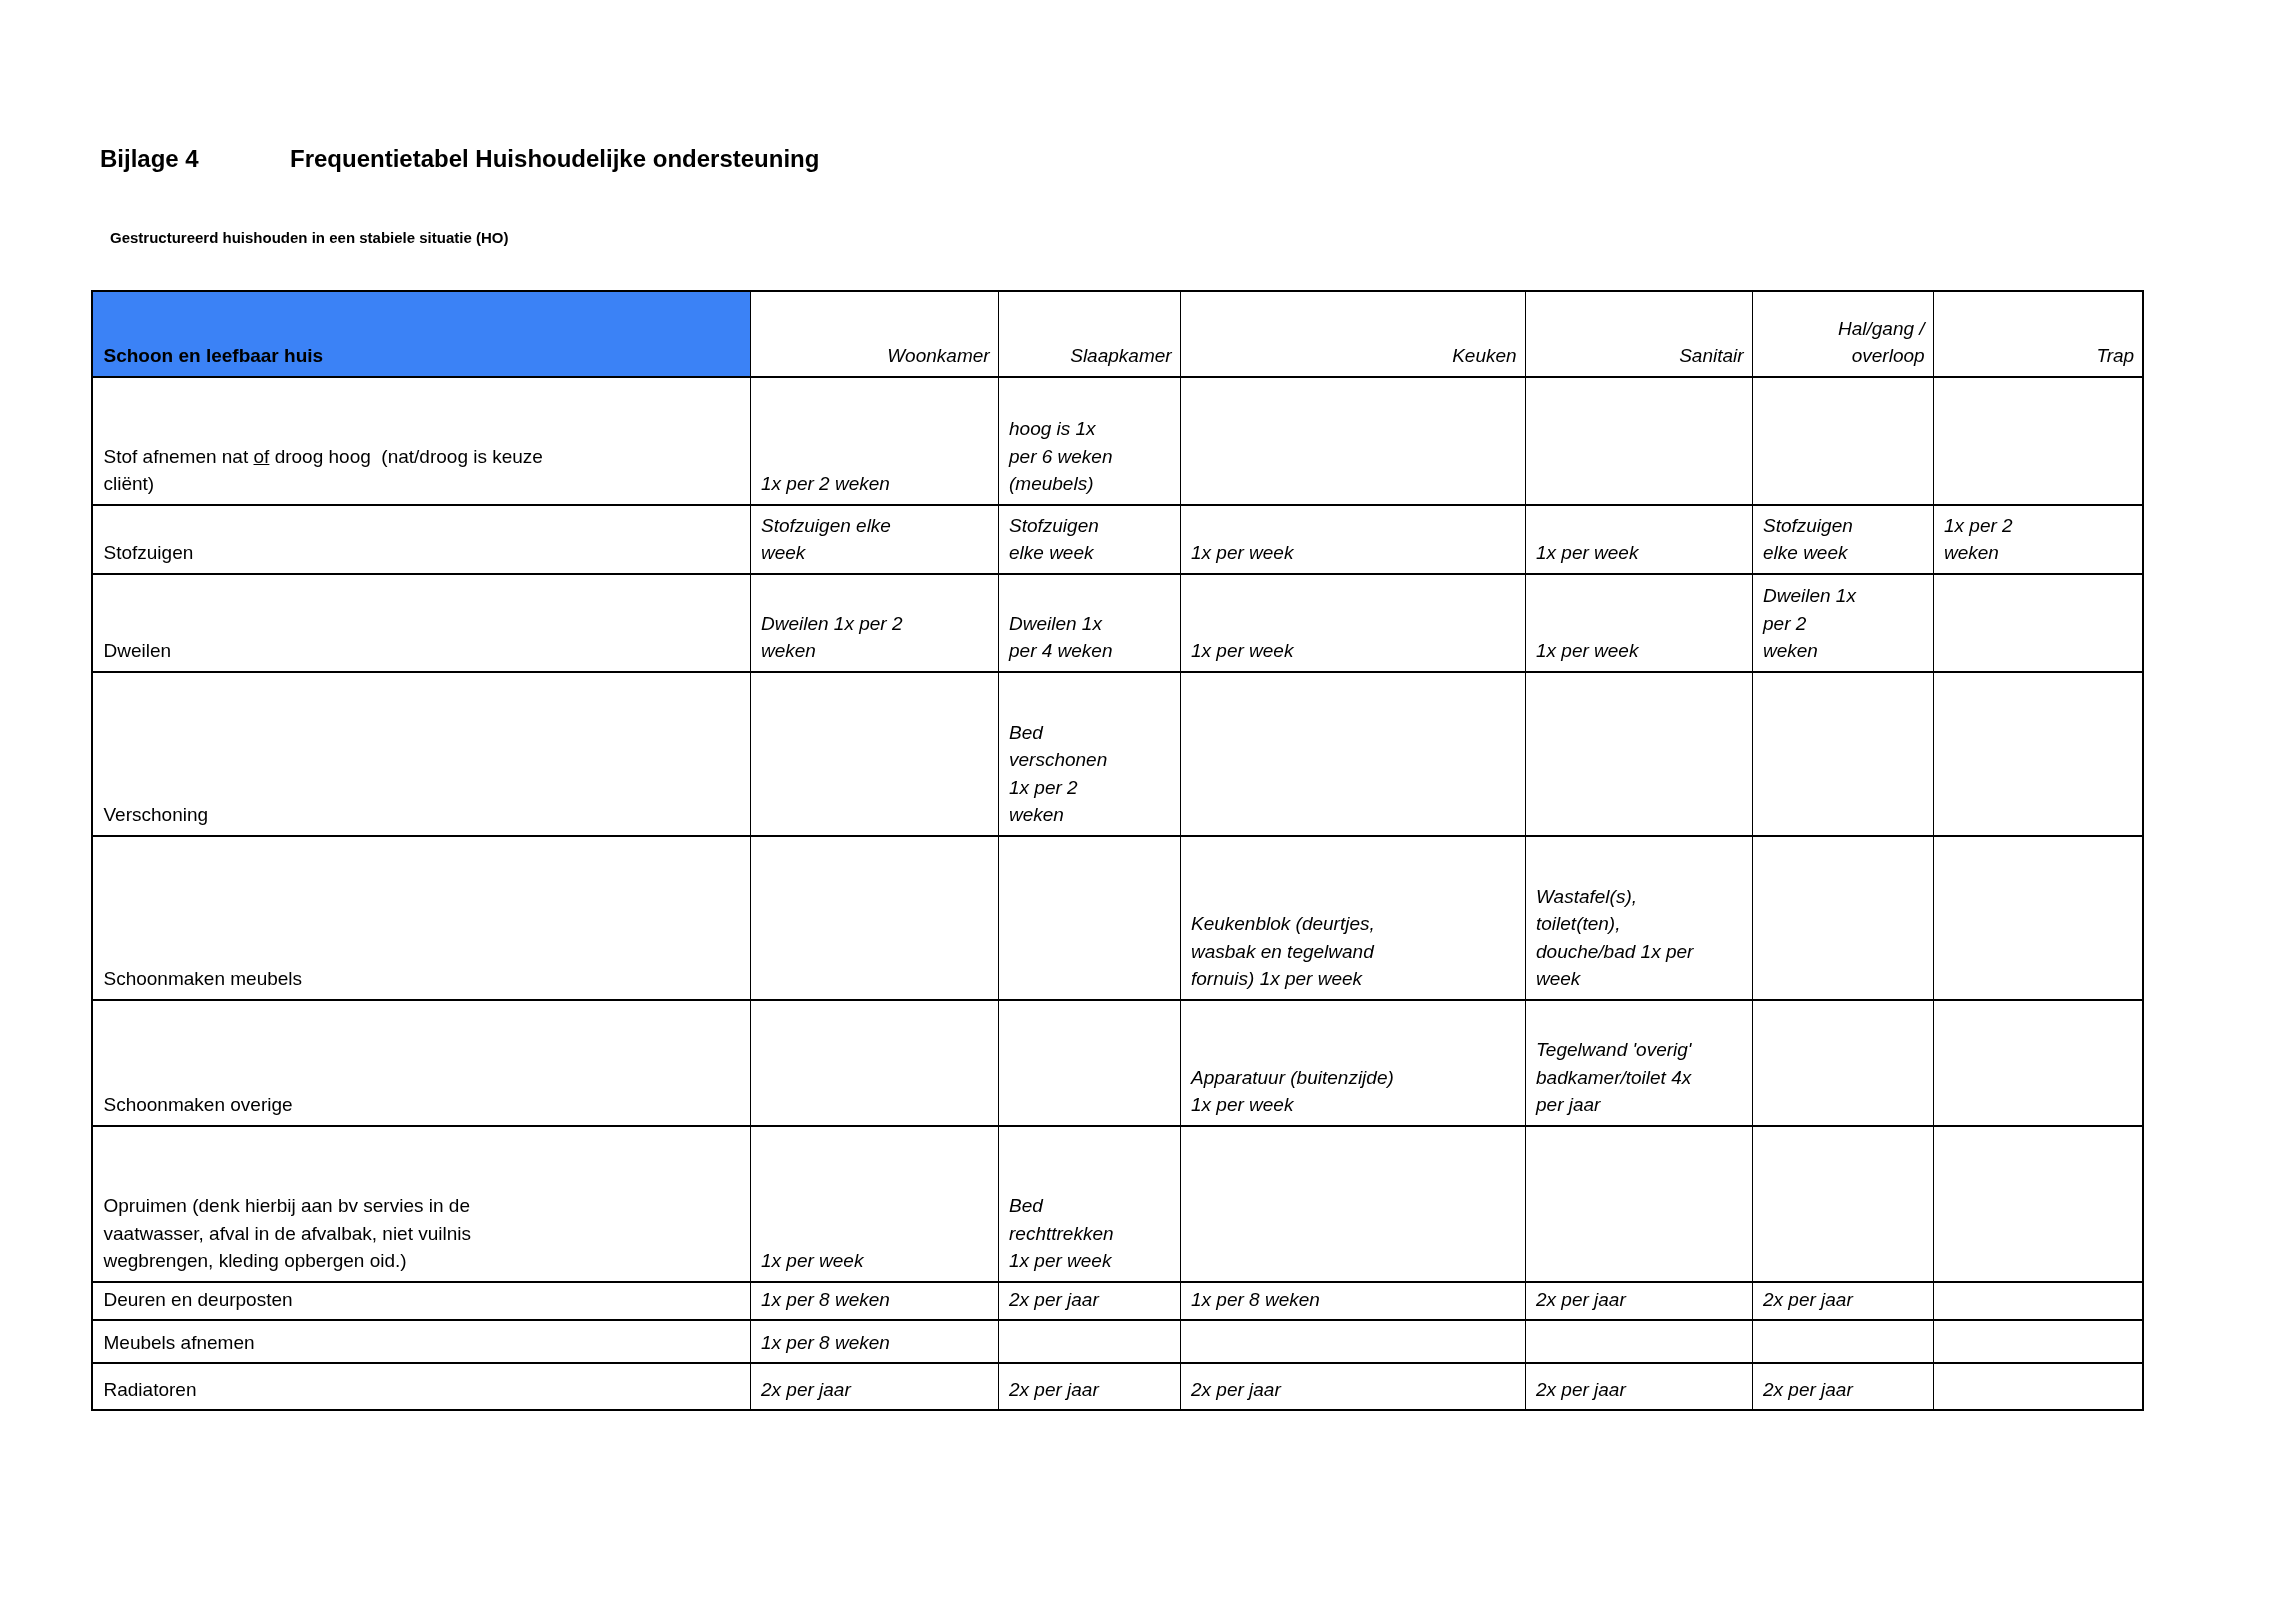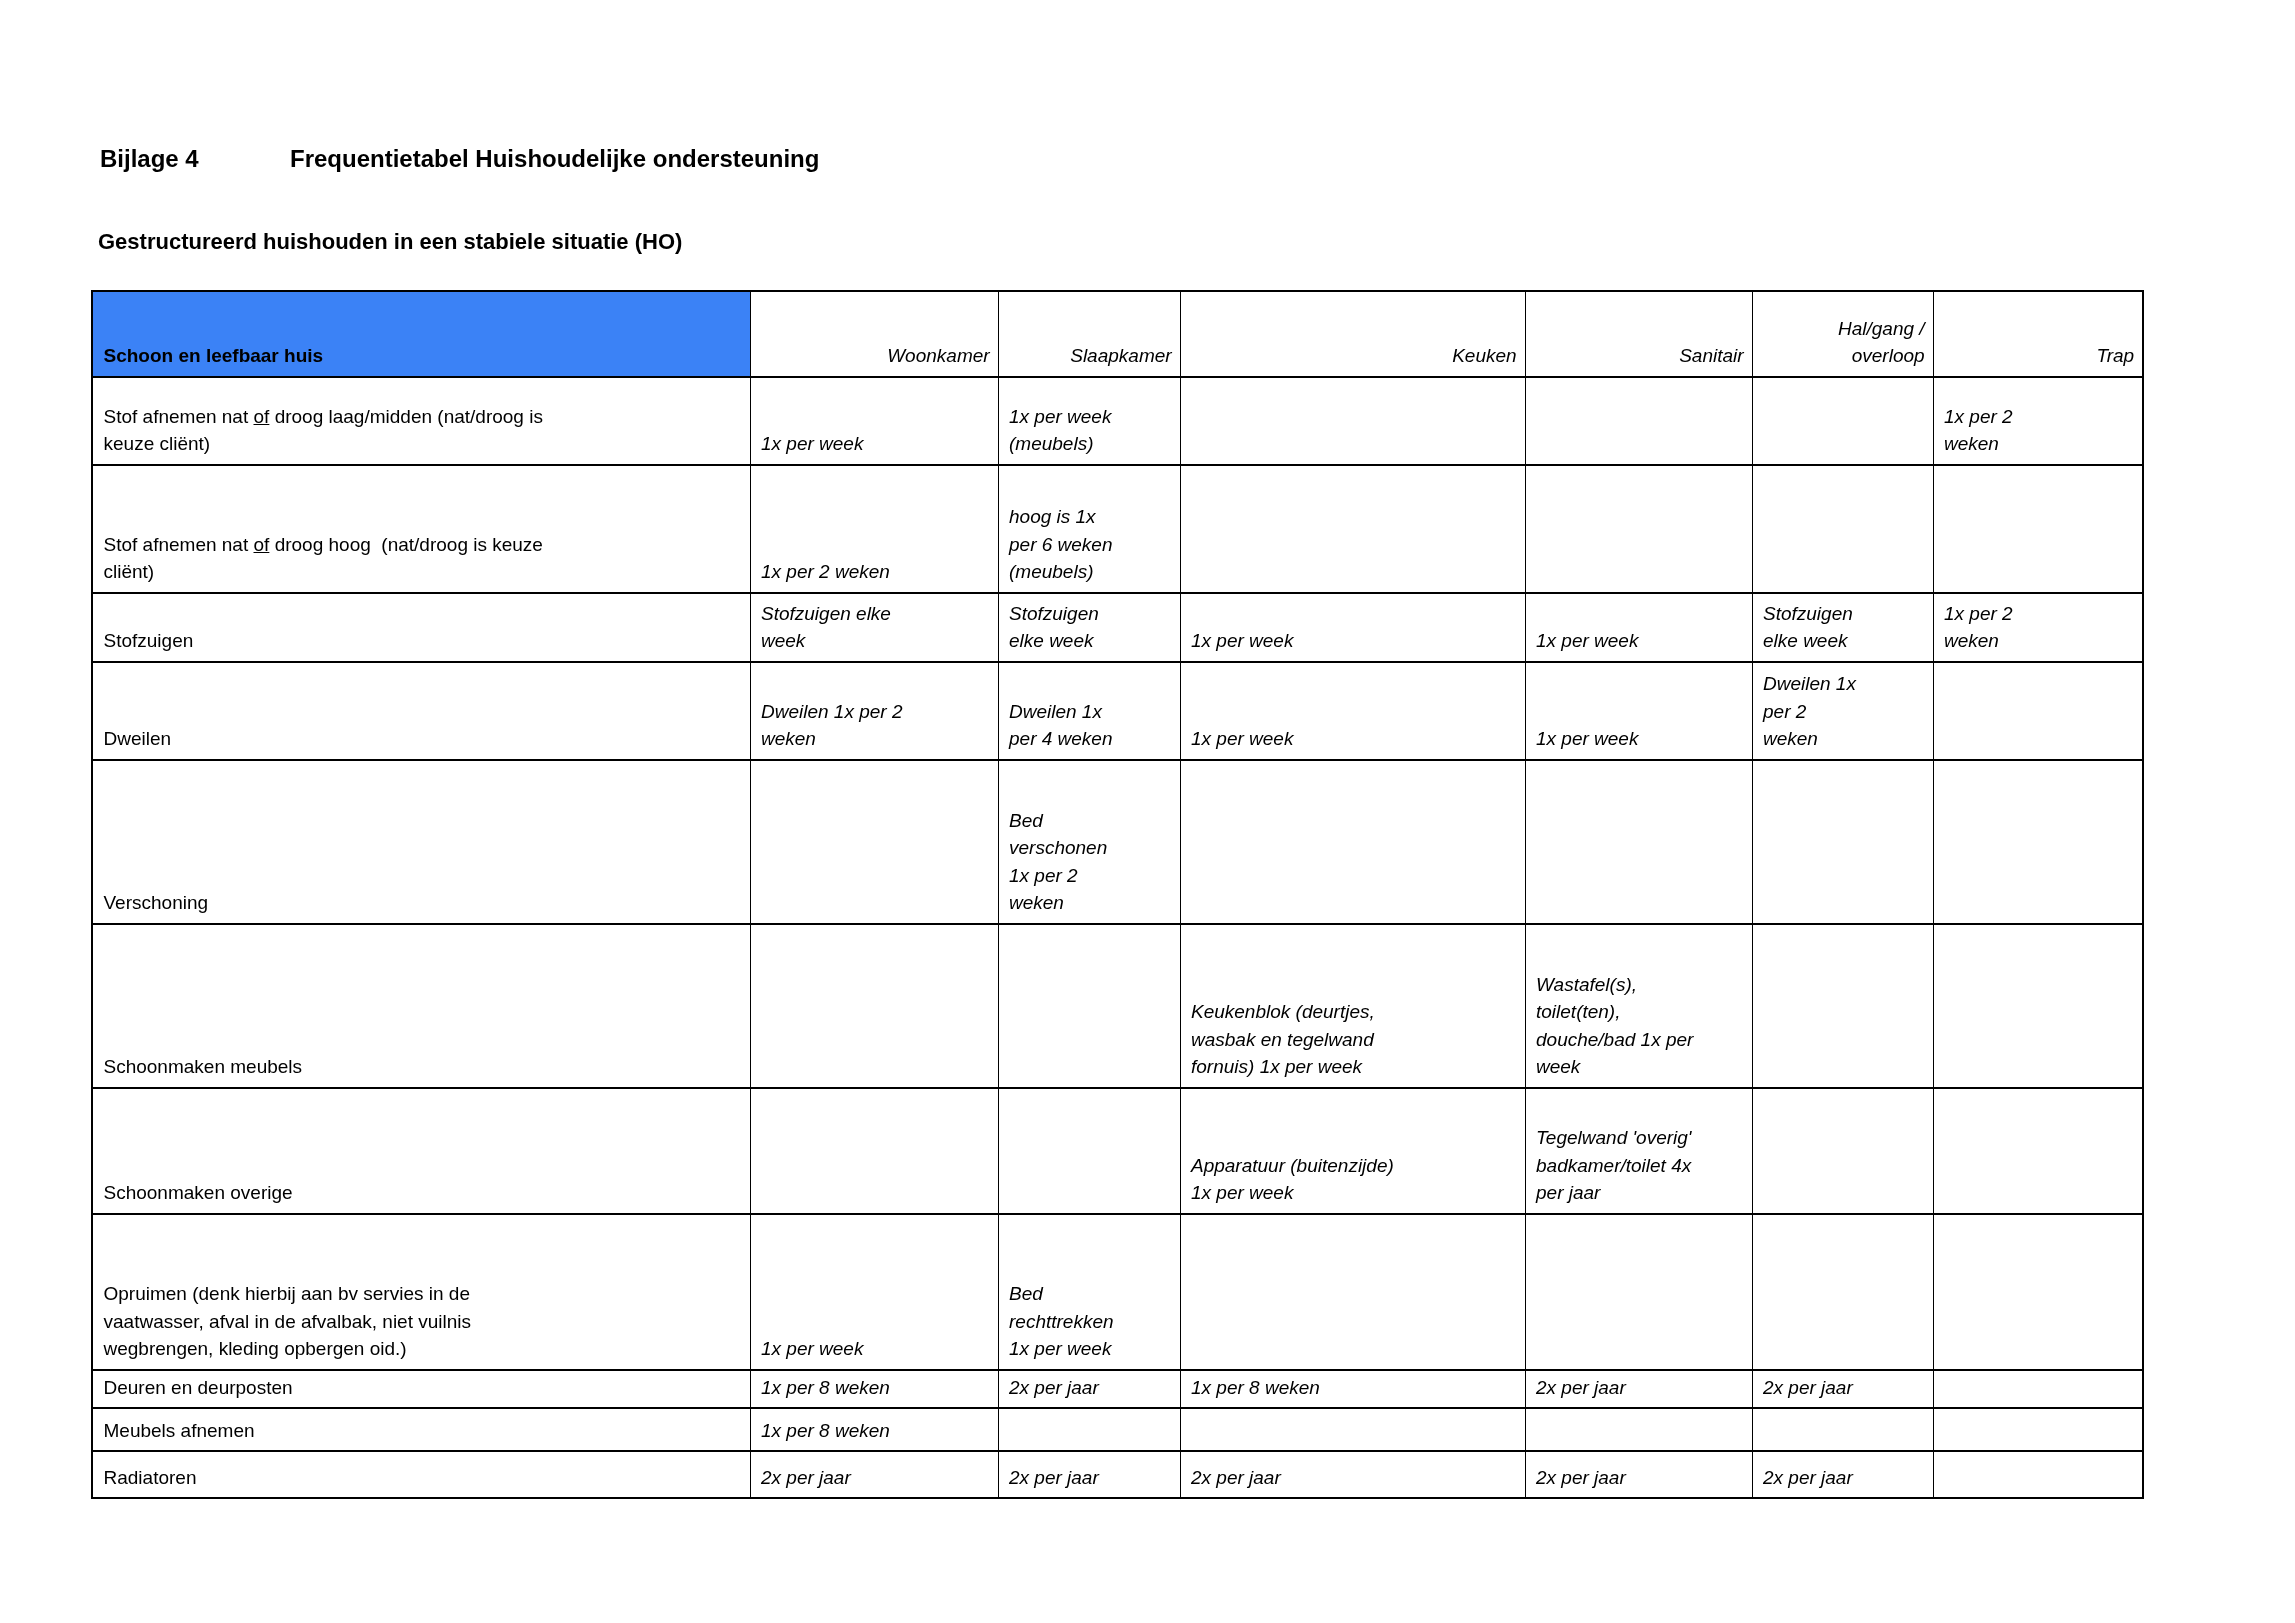--- a/index.html
+++ b/index.html
@@ -21,23 +21,23 @@
     font-size: 24px;
     font-weight: bold;
     white-space: nowrap;
   }
   .heading-label {
     display: inline-block;
     width: 190px;
   }
   .page-subtitle {
     position: absolute;
-    left: 98px;
+    left: 110px;
     top: 229px;
-    font-size: 22px;
+    font-size: 15px;
     font-weight: bold;
     white-space: nowrap;
   }
   table.freq {
     position: absolute;
     left: 91px;
     top: 290px;
     width: 2051px;
     border-collapse: collapse;
     table-layout: fixed;
@@ -98,32 +98,20 @@
     <tr class="hdr">
       <td class="taskhead">Schoon en leefbaar huis</td>
       <td class="colhead">Woonkamer</td>
       <td class="colhead">Slaapkamer</td>
       <td class="colhead">Keuken</td>
       <td class="colhead">Sanitair</td>
       <td class="colhead">Hal/gang / overloop</td>
       <td class="colhead">Trap</td>
     </tr>
 
-    <tr class="r0">
-      <td class="task"><span>Stof afnemen nat </span><span class="ul">of</span><span> droog laag/midden (nat/droog is
-keuze cliënt)</span></td>
-      <td class="val">1x per week</td>
-      <td class="val">1x per week
-(meubels)</td>
-      <td class="val"></td>
-      <td class="val"></td>
-      <td class="val"></td>
-      <td class="val">1x per 2
-weken</td>
-    </tr>
 
     <tr class="r1">
       <td class="task"><span>Stof afnemen nat </span><span class="ul">of</span><span> droog hoog  (nat/droog is keuze
 cliënt)</span></td>
       <td class="val">1x per 2 weken</td>
       <td class="val">hoog is 1x
 per 6 weken
 (meubels)</td>
       <td class="val"></td>
       <td class="val"></td>

